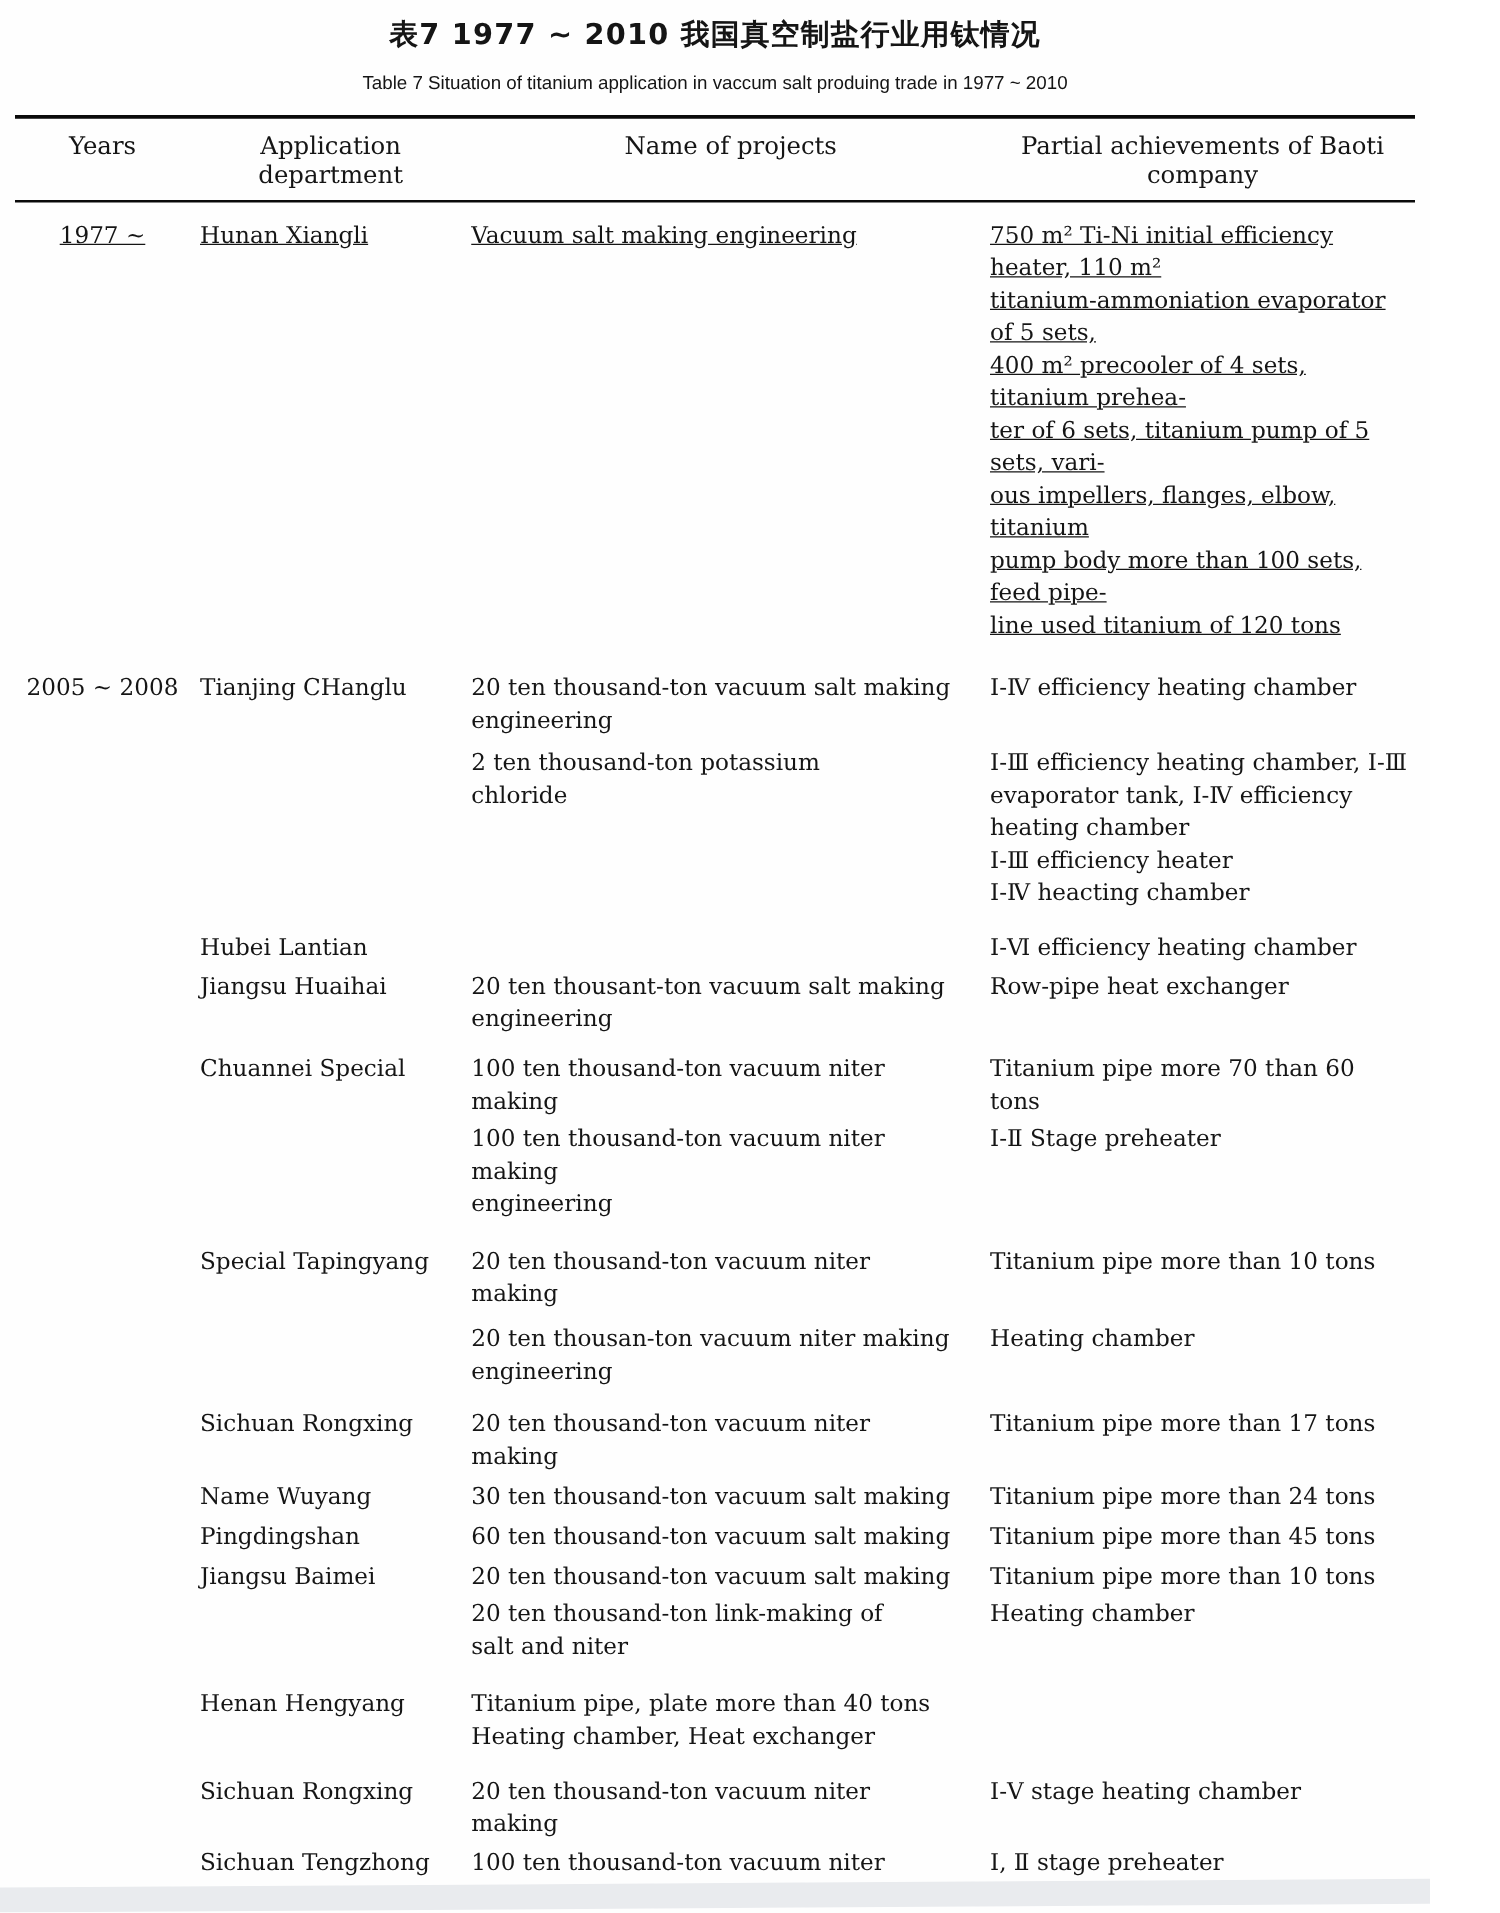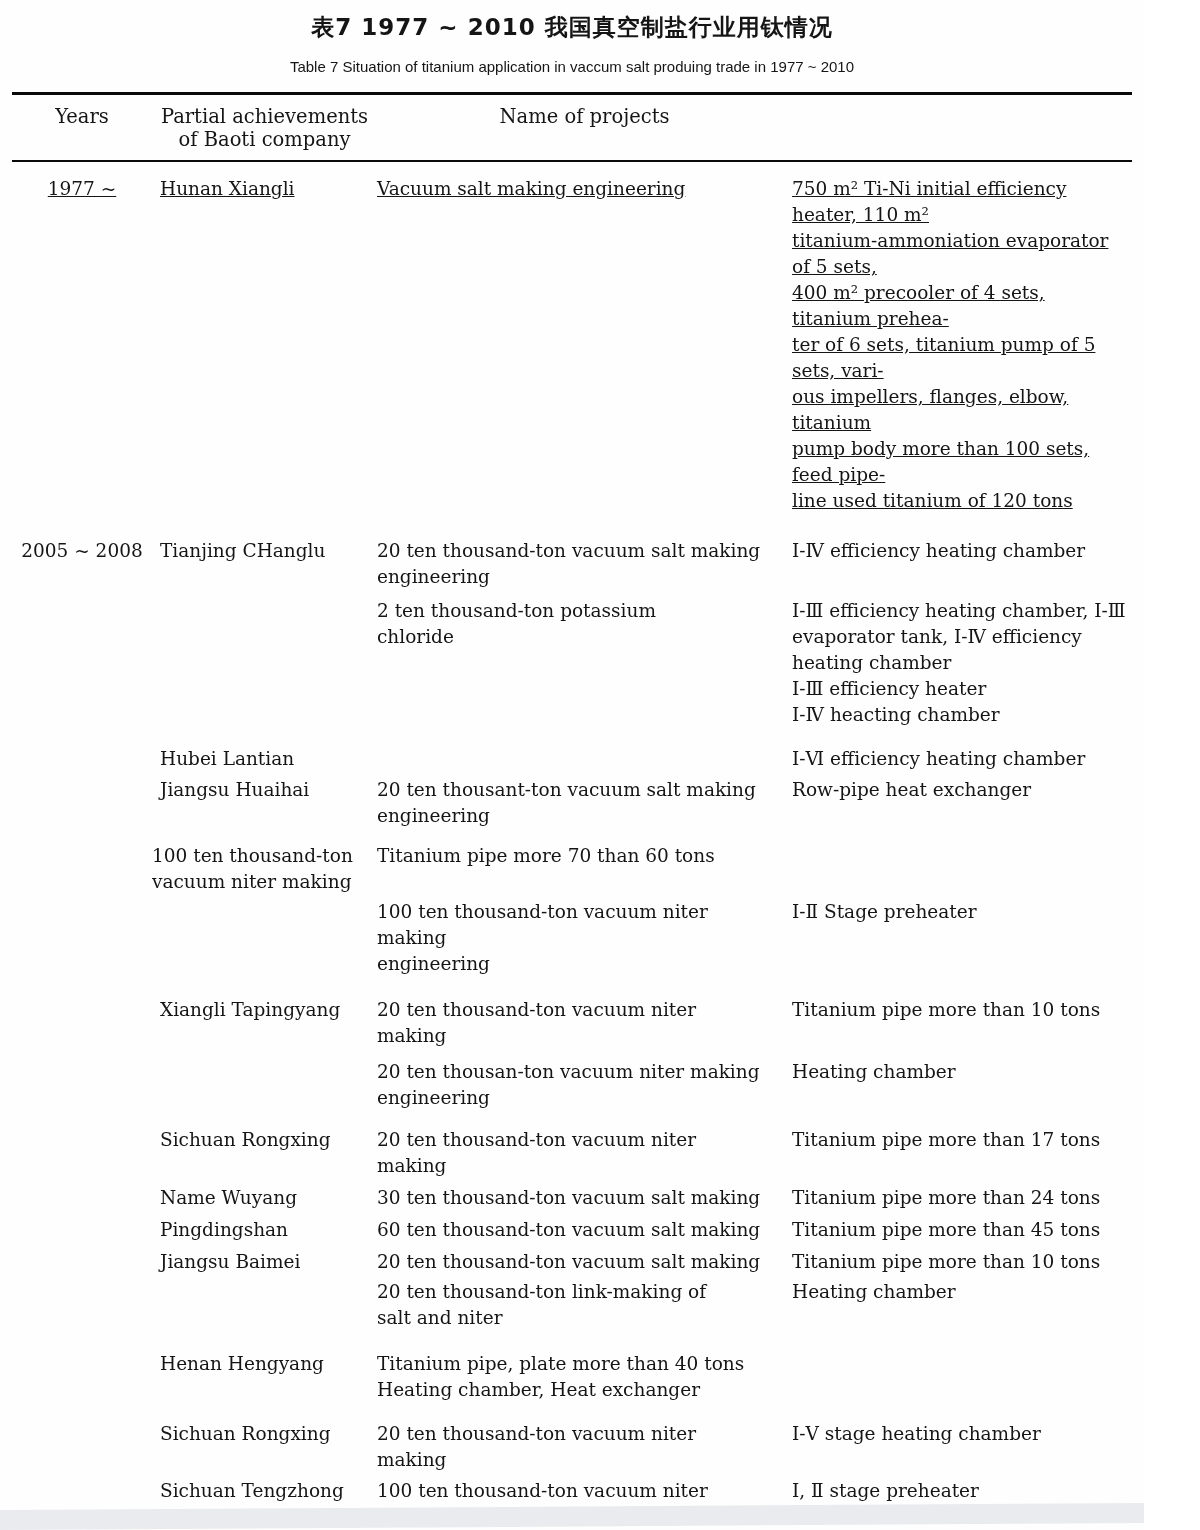--- a/index.html
+++ b/index.html
@@ -60,22 +60,23 @@
 
 <div class="page">
 
   <div class="title-cn">表7  1977 ~ 2010 我国真空制盐行业用钛情况</div>
   <div class="title-en">Table 7   Situation of titanium application in vaccum salt produing trade in 1977 ~ 2010</div>
 
   <div class="tbl">
     <hr class="rule top">
     <div class="grid4 thead">
       <div class="hc">Years</div>
+      <div class="hc">Application department</div>
+      <div class="hc">Name of projects</div>
       <div class="hc">Partial achievements of Baoti company</div>
-      <div class="hc">Name of projects</div>
     </div>
     <hr class="rule mid">
 
     <div class="tbody">
   <div class="grid4 row" style="margin-top: 14px; text-decoration: underline;">
     <div class="cell c-years">1977 ~</div>
     <div class="cell c-dept">Hunan Xiangli</div>
     <div class="cell c-proj">Vacuum salt making engineering</div>
     <div class="cell c-ach">750 m² Ti-Ni initial efficiency heater, 110 m²
 titanium-ammoniation evaporator of 5 sets,
@@ -114,35 +115,36 @@
   <div class="grid4 row" style="margin-top: 5px;">
     <div class="cell c-years"></div>
     <div class="cell c-dept">Jiangsu Huaihai</div>
     <div class="cell c-proj">20 ten thousant-ton vacuum salt making
 engineering</div>
     <div class="cell c-ach">Row-pipe heat exchanger</div>
   </div>
 
   <div class="grid4 row" style="margin-top: 14px;">
     <div class="cell c-years"></div>
+    <div class="cell c-dept">Chuannei Special</div>
     <div class="cell c-proj">100 ten thousand-ton vacuum niter making</div>
     <div class="cell c-ach">Titanium pipe more 70 than 60 tons</div>
   </div>
 
   <div class="grid4 row" style="margin-top: 4px;">
     <div class="cell c-years"></div>
     <div class="cell c-dept"></div>
     <div class="cell c-proj">100 ten thousand-ton vacuum niter making
 engineering</div>
     <div class="cell c-ach">Ⅰ-Ⅱ Stage preheater</div>
   </div>
 
   <div class="grid4 row" style="margin-top: 20px;">
     <div class="cell c-years"></div>
-    <div class="cell c-dept">Xiangli Tapingyang</div>
+    <div class="cell c-dept">Special Tapingyang</div>
     <div class="cell c-proj">20 ten thousand-ton vacuum niter making</div>
     <div class="cell c-ach">Titanium pipe more than 10 tons</div>
   </div>
 
   <div class="grid4 row" style="margin-top: 10px;">
     <div class="cell c-years"></div>
     <div class="cell c-dept"></div>
     <div class="cell c-proj">20 ten thousan-ton vacuum niter making
 engineering</div>
     <div class="cell c-ach">Heating chamber</div>

